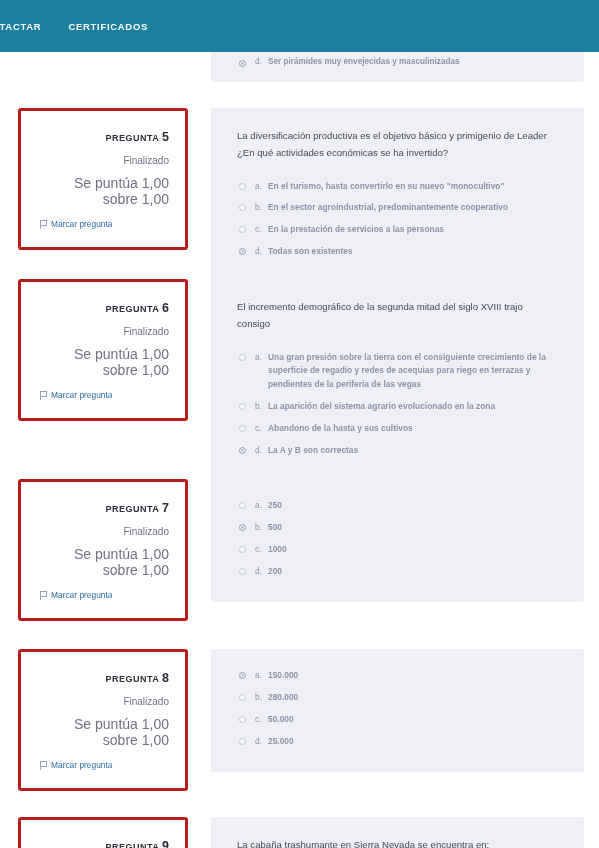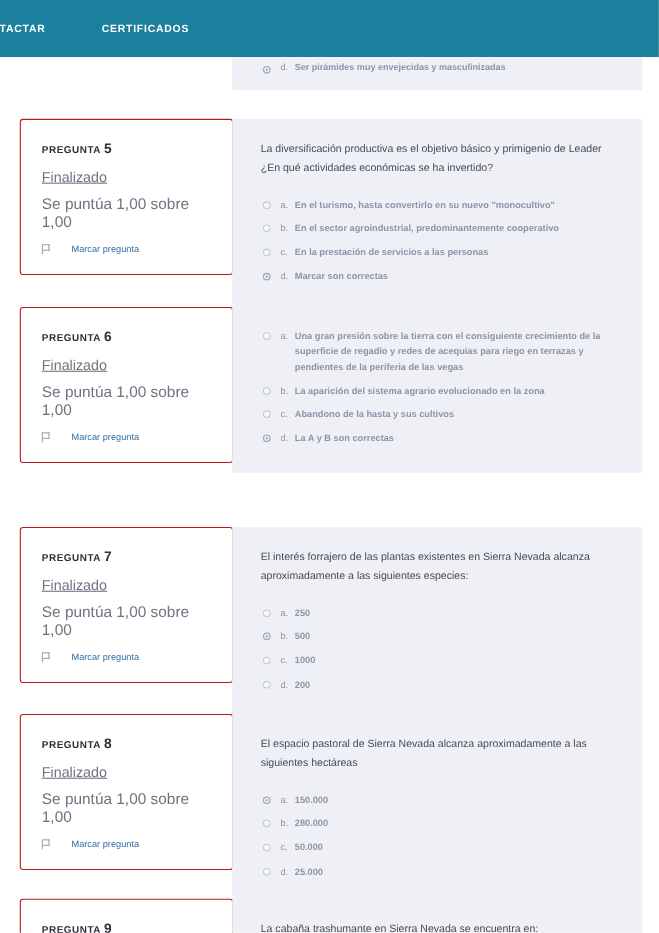--- a/index.html
+++ b/index.html
@@ -30,21 +30,21 @@
   }
   .nav-item {
     color: #ffffff;
     font-size: 9.5px;
     font-weight: bold;
     letter-spacing: 0.7px;
     text-decoration: none;
     white-space: nowrap;
   }
   .nav-item-contactar { margin-left: -8px; }
-  .nav-item-certificados { margin-left: 51px; }
+  .nav-item-certificados { margin-left: 27px; }
 
   
   .page {
     position: absolute;
     top: 52px; left: 0;
     width: 599px;
     height: 796px;
     background: #ffffff;
   }
 
@@ -72,55 +72,55 @@
   .qrow {
     position: absolute;
     left: 0;
     width: 599px;
   }
 
   .qinfo {
     position: absolute;
     left: 18px;
     top: 0;
-    width: 194px;
+    width: 170px;
     background: #ffffff;
-    border: 1px solid #b91c1c;
+    border: 3px solid #b91c1c;
     border-radius: 3px;
     padding: 19px 16px 18px 19px;
+    text-align: right;
   }
   .qinfo-title {
     font-size: 9px;
     font-weight: bold;
     color: #2b2f38;
     letter-spacing: 0.5px;
     margin-bottom: 11px;
   }
   .qinfo-title .qnum {
     font-size: 12.5px;
     font-weight: bold;
     letter-spacing: 0;
   }
   .qinfo-state {
-    font-size: 13px;
+    font-size: 10px;
     color: #6f7381;
     margin-bottom: 9px;
-    text-decoration: underline;
   }
   .qinfo-score {
     font-size: 14px;
     color: #6f7381;
     margin-bottom: 12px;
   }
   .qinfo-flag {
     font-size: 8.4px;
     color: #2e6da4;
     display: flex;
     align-items: center;
-    gap: 20px;
+    gap: 4px;
     cursor: pointer;
   }
   .flag-icon {
     display: inline-block;
     width: 7px;
     height: 9px;
     position: relative;
     flex: 0 0 auto;
   }
   .flag-icon::before {
@@ -236,40 +236,41 @@
           <span class="opt-text">En el sector agroindustrial, predominantemente cooperativo</span>
         </div>
         <div class="qopt">
           <span class="radio"></span>
           <span class="opt-letter">c.</span>
           <span class="opt-text">En la prestación de servicios a las personas</span>
         </div>
         <div class="qopt">
           <span class="radio checked"></span>
           <span class="opt-letter">d.</span>
-          <span class="opt-text">Marcar son correctas</span>
+          <span class="opt-text">Todas son existentes</span>
         </div>
       </div>
     </div>
   </div>
 
   <div class="qrow" style="top:227px;">
     <div class="qinfo">
       <div class="qinfo-title">
         <span>PREGUNTA</span>
         <span class="qnum">6</span>
       </div>
       <div class="qinfo-state">Finalizado</div>
       <div class="qinfo-score">Se puntúa 1,00 sobre 1,00</div>
       <div class="qinfo-flag">
         <span class="flag-icon"></span>
         <span>Marcar pregunta</span>
       </div>
     </div>
     <div class="qpanel">
+      <div class="qtext">El incremento demográfico de la segunda mitad del siglo XVIII trajo consigo</div>
       <div class="qoptions">
         <div class="qopt">
           <span class="radio"></span>
           <span class="opt-letter">a.</span>
           <span class="opt-text">Una gran presión sobre la tierra con el consiguiente crecimiento de la superficie de regadío y redes de acequias para riego en terrazas y pendientes de la periferia de las vegas</span>
         </div>
         <div class="qopt">
           <span class="radio"></span>
           <span class="opt-letter">b.</span>
           <span class="opt-text">La aparición del sistema agrario evolucionado en la zona</span>
@@ -295,21 +296,20 @@
         <span class="qnum">7</span>
       </div>
       <div class="qinfo-state">Finalizado</div>
       <div class="qinfo-score">Se puntúa 1,00 sobre 1,00</div>
       <div class="qinfo-flag">
         <span class="flag-icon"></span>
         <span>Marcar pregunta</span>
       </div>
     </div>
     <div class="qpanel">
-      <div class="qtext">El interés forrajero de las plantas existentes en Sierra Nevada alcanza aproximadamente a las siguientes especies:</div>
       <div class="qoptions">
         <div class="qopt">
           <span class="radio"></span>
           <span class="opt-letter">a.</span>
           <span class="opt-text">250</span>
         </div>
         <div class="qopt">
           <span class="radio checked"></span>
           <span class="opt-letter">b.</span>
           <span class="opt-text">500</span>
@@ -335,21 +335,20 @@
         <span class="qnum">8</span>
       </div>
       <div class="qinfo-state">Finalizado</div>
       <div class="qinfo-score">Se puntúa 1,00 sobre 1,00</div>
       <div class="qinfo-flag">
         <span class="flag-icon"></span>
         <span>Marcar pregunta</span>
       </div>
     </div>
     <div class="qpanel">
-      <div class="qtext">El espacio pastoral de Sierra Nevada alcanza aproximadamente a las siguientes hectáreas</div>
       <div class="qoptions">
         <div class="qopt">
           <span class="radio checked"></span>
           <span class="opt-letter">a.</span>
           <span class="opt-text">150.000</span>
         </div>
         <div class="qopt">
           <span class="radio"></span>
           <span class="opt-letter">b.</span>
           <span class="opt-text">280.000</span>

